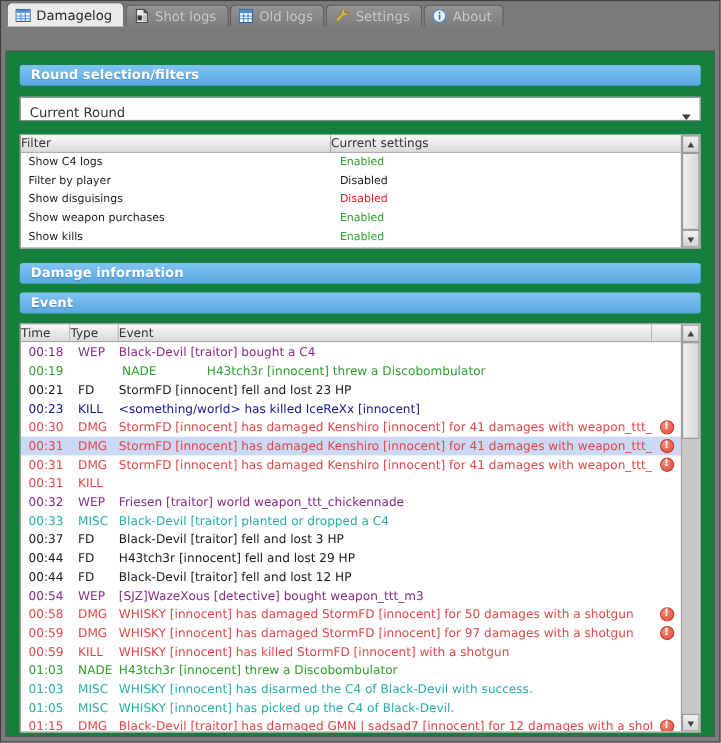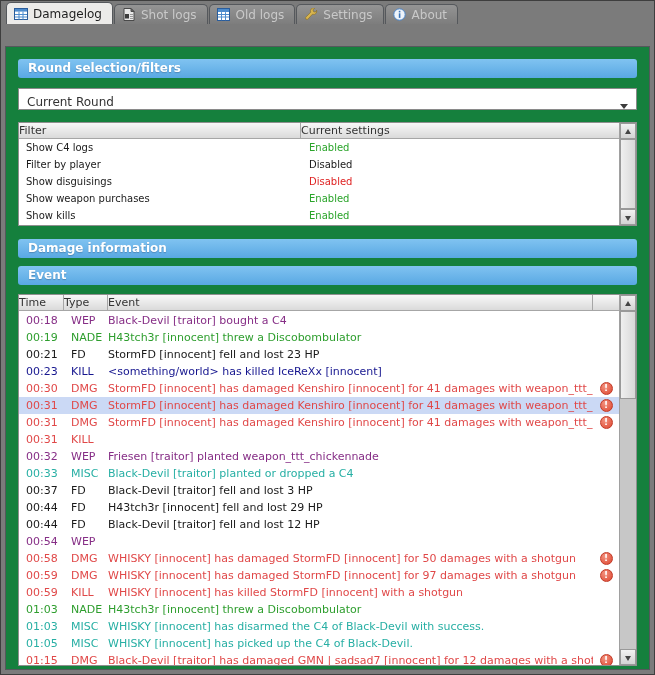--- a/index.html
+++ b/index.html
@@ -209,21 +209,21 @@
           <div class="hcell he">Event</div>
           <div class="hcell hi"></div>
         </div>
         <div class="lt-body">
             <div class="lrow" style="color: rgb(134, 46, 134);">
               <div class="lc-time">00:18</div>
               <div class="lc-type">WEP</div>
               <div class="lc-event">Black-Devil [traitor] bought a C4</div>
               <div class="lc-icon"></div>
             </div>
-            <div class="lrow" style="color: rgb(46, 158, 46);">
+            <div class="lrow" style="color: rgb(46, 158, 46); gap: 40px;">
               <div class="lc-time">00:19</div>
               <div class="lc-type">NADE</div>
               <div class="lc-event">H43tch3r [innocent] threw a Discobombulator</div>
               <div class="lc-icon"></div>
             </div>
             <div class="lrow" style="color: rgb(26, 26, 26);">
               <div class="lc-time">00:21</div>
               <div class="lc-type">FD</div>
               <div class="lc-event">StormFD [innocent] fell and lost 23 HP</div>
               <div class="lc-icon"></div>
@@ -259,21 +259,21 @@
               </div>
             </div>
             <div class="lrow" style="color: rgb(224, 72, 72);">
               <div class="lc-time">00:31</div>
               <div class="lc-type">KILL</div>
               <div class="lc-icon"></div>
             </div>
             <div class="lrow" style="color: rgb(134, 46, 134);">
               <div class="lc-time">00:32</div>
               <div class="lc-type">WEP</div>
-              <div class="lc-event">Friesen [traitor] planted weapon_ttt_chickennade</div>
+              <div class="lc-event">Friesen [traitor] world weapon_ttt_chickennade</div>
               <div class="lc-icon"></div>
             </div>
             <div class="lrow" style="color: rgb(39, 175, 164);">
               <div class="lc-time">00:33</div>
               <div class="lc-type">MISC</div>
               <div class="lc-event">Black-Devil [traitor] planted or dropped a C4</div>
               <div class="lc-icon"></div>
             </div>
             <div class="lrow" style="color: rgb(26, 26, 26);">
               <div class="lc-time">00:37</div>
@@ -289,20 +289,21 @@
             </div>
             <div class="lrow" style="color: rgb(26, 26, 26);">
               <div class="lc-time">00:44</div>
               <div class="lc-type">FD</div>
               <div class="lc-event">Black-Devil [traitor] fell and lost 12 HP</div>
               <div class="lc-icon"></div>
             </div>
             <div class="lrow" style="color: rgb(134, 46, 134);">
               <div class="lc-time">00:54</div>
               <div class="lc-type">WEP</div>
+              <div class="lc-event">[SJZ]WazeXous [detective] bought weapon_ttt_m3</div>
               <div class="lc-icon"></div>
             </div>
             <div class="lrow" style="color: rgb(224, 72, 72);">
               <div class="lc-time">00:58</div>
               <div class="lc-type">DMG</div>
               <div class="lc-event">WHISKY [innocent] has damaged StormFD [innocent] for 50 damages with a shotgun</div>
               <div class="lc-icon">
                 <div class="warnicon">!</div>
               </div>
             </div>

